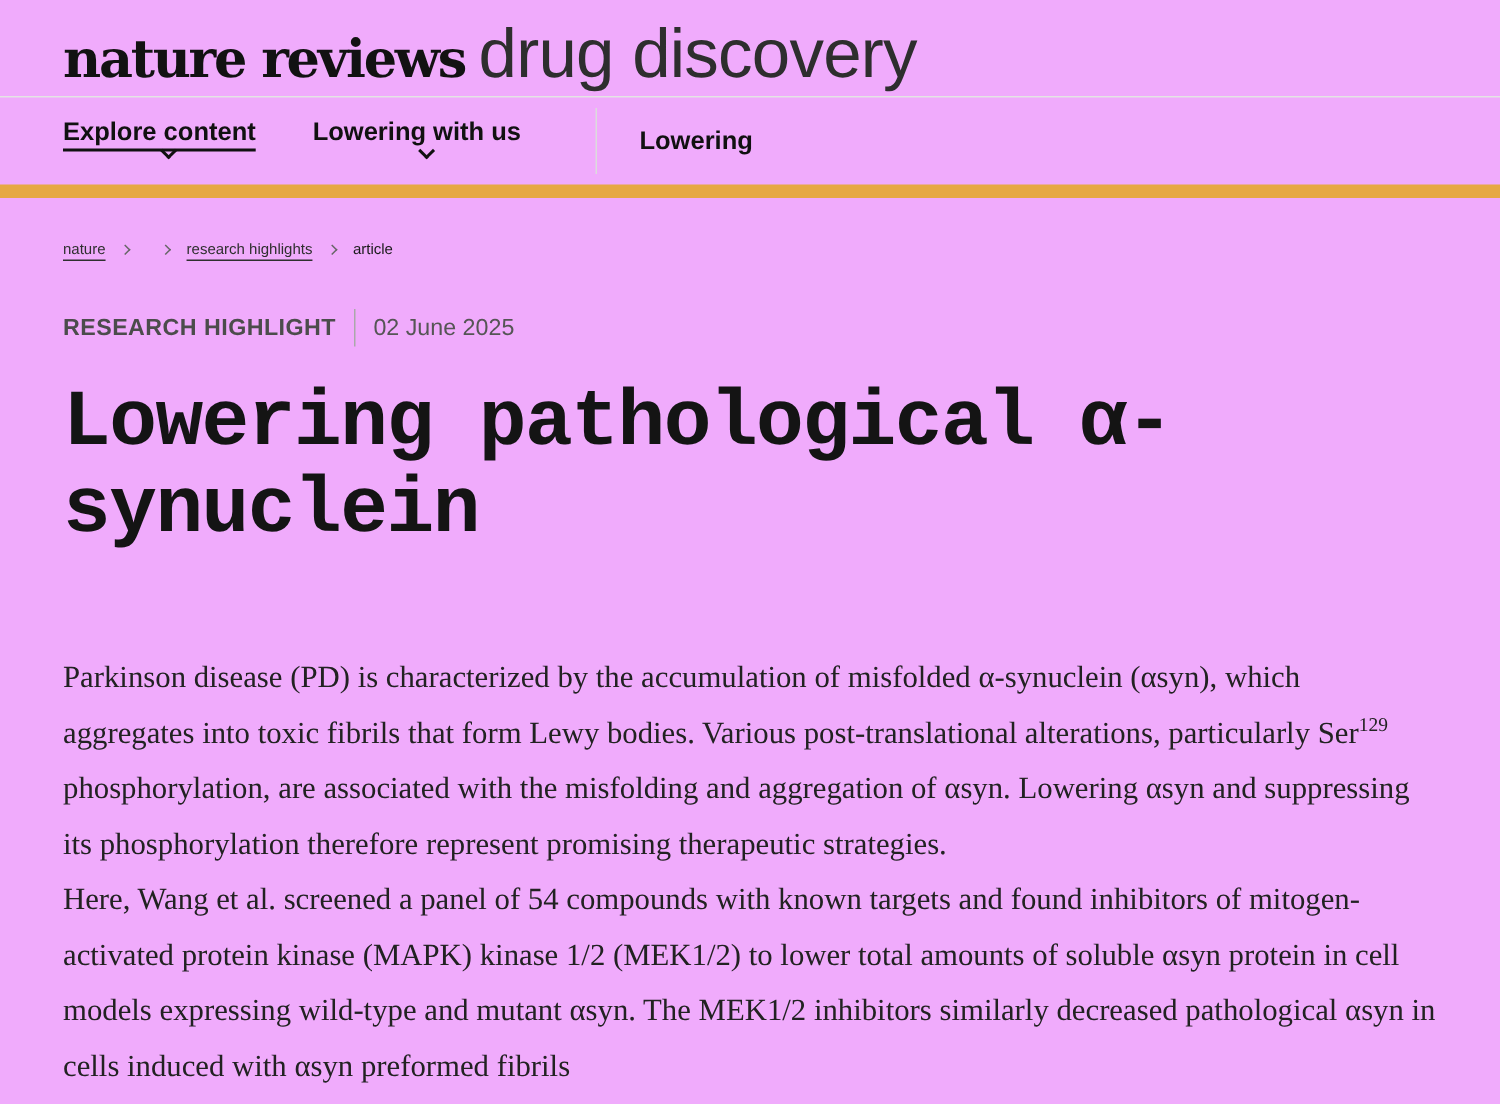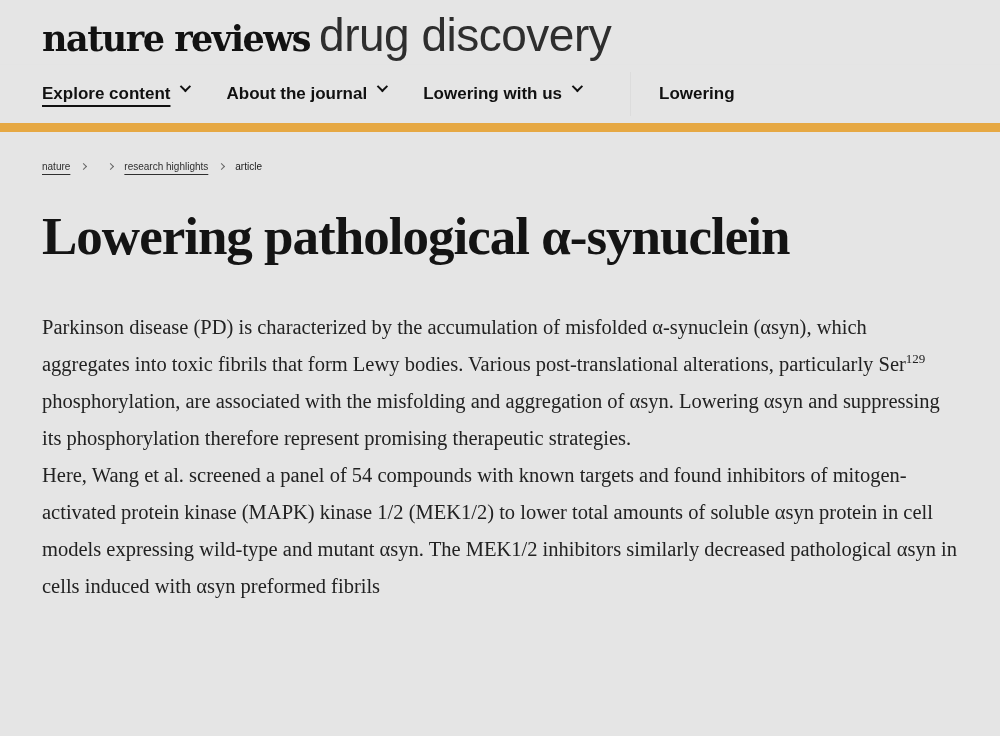--- a/index.html
+++ b/index.html
@@ -2,21 +2,21 @@
 <html><head>
 <meta charset="utf-8">
 <style>
   * { margin: 0; padding: 0; box-sizing: border-box; }
   html, body { background: #ffffff; }
   body {
     width: 1000px; height: 736px; overflow: hidden;
     font-family: "Liberation Sans", sans-serif;
     color: #222;
   }
-  .page { width: 1000px; height: 736px; background: #e5e5e5; }
+  .page { width: 1000px; height: 736px; background: #f0abfc; }
 
   
   .masthead { padding: 8px 42px 0 42px; height: 64px; }
   .logo { display: inline-flex; align-items: baseline; text-decoration: none; cursor: pointer; }
   .logo-bold {
     font-family: "DejaVu Serif", "Liberation Serif", serif;
     font-weight: 700; font-size: 35px; color: #121212; letter-spacing: -1.5px;
   }
   .logo-light {
     font-family: "Liberation Sans", sans-serif;
@@ -25,24 +25,24 @@
   }
 
   
   .nav {
     border-top: 1px solid #e4e4e4;
     height: 59px;
     display: flex; align-items: center;
     padding: 0 42px;
   }
   .nav-item {
-    display: inline-flex; 
+    display: inline-flex; align-items: center;
     font-weight: 700; font-size: 17px; color: #111;
     text-decoration: none; cursor: pointer;
-    margin-right: 38px; white-space: nowrap;
+    margin-right: 38px; white-space: nowrap; flex-direction: column;
   }
   .nav-item.active .nav-label {
     text-decoration: underline;
     text-decoration-thickness: 2px;
     text-underline-offset: 6px;
     text-decoration-color: #111;
   }
   .chev-down {
     display: inline-block; width: 8px; height: 8px;
     border-right: 2.2px solid #111; border-bottom: 2.2px solid #111;
@@ -84,54 +84,50 @@
   .kicker {
     font-weight: 700; font-size: 15.5px; color: #4c4c4c;
     letter-spacing: 0.3px;
   }
   .meta-divider {
     width: 1px; height: 25px; background: #a9a9a9; margin: 0 12px;
   }
   .date { font-size: 15.5px; color: #555; font-style: normal; }
 
   h1.title {
-    margin-top: 35px;
-    font-family: Liberation Serif, serif;
+    margin-top: 22px;
+    font-family: Liberation Mono, monospace;
     font-weight: 700; font-size: 53px; line-height: 1.1;
     color: #141414; letter-spacing: -1px;
   }
 
   .body-text {
     font-family: "Liberation Serif", "DejaVu Serif", serif;
     font-size: 20.5px; line-height: 37px; color: #222;
     max-width: 918px;
   }
-  p.para-1 { margin-top: 44px; }
+  p.para-1 { margin-top: 64px; }
   p.para-2 { }
   .body-text sup { font-size: 13px; line-height: 0; }
 </style>
 </head>
 <body>
 
 <div class="page">
 
   <header class="masthead">
     <a class="logo">
       <span class="logo-bold">nature reviews</span>
       <span class="logo-light">drug discovery</span>
     </a>
   </header>
 
   <nav class="nav">
     <a class="nav-item active">
       <span class="nav-label">Explore content</span>
-      <span class="chev-down"></span>
-    </a>
-    <a class="nav-item">
-      <span class="nav-label">About the journal</span>
       <span class="chev-down"></span>
     </a>
     <a class="nav-item">
       <span class="nav-label">Lowering with us</span>
       <span class="chev-down"></span>
     </a>
     <span class="nav-divider"></span>
     <a class="nav-item">
       <span class="nav-label">Lowering</span>
     </a>
@@ -143,20 +139,25 @@
 
     <nav class="breadcrumb">
       <a>nature</a>
       <span class="bc-sep"></span>
       <span class="bc-sep"></span>
       <a>research highlights</a>
       <span class="bc-sep"></span>
       <span class="bc-current">article</span>
     </nav>
 
+    <div class="meta">
+      <span class="kicker">RESEARCH HIGHLIGHT</span>
+      <span class="meta-divider"></span>
+      <time class="date">02 June 2025</time>
+    </div>
 
     <h1 class="title">Lowering pathological α-synuclein</h1>
 
     <p class="body-text para-1"><span>Parkinson disease (PD) is characterized by the accumulation of misfolded α-synuclein (αsyn), which aggregates into toxic fibrils that form Lewy bodies. Various post-translational alterations, particularly Ser</span><sup>129</sup><span> phosphorylation, are associated with the misfolding and aggregation of αsyn. Lowering αsyn and suppressing its phosphorylation therefore represent promising therapeutic strategies.</span></p>
 
     <p class="body-text para-2">Here, Wang et al. screened a panel of 54 compounds with known targets and found inhibitors of mitogen-activated protein kinase (MAPK) kinase 1/2 (MEK1/2) to lower total amounts of soluble αsyn protein in cell models expressing wild-type and mutant αsyn. The MEK1/2 inhibitors similarly decreased pathological αsyn in cells induced with αsyn preformed fibrils</p>
 
   </main>
 </div>
 

